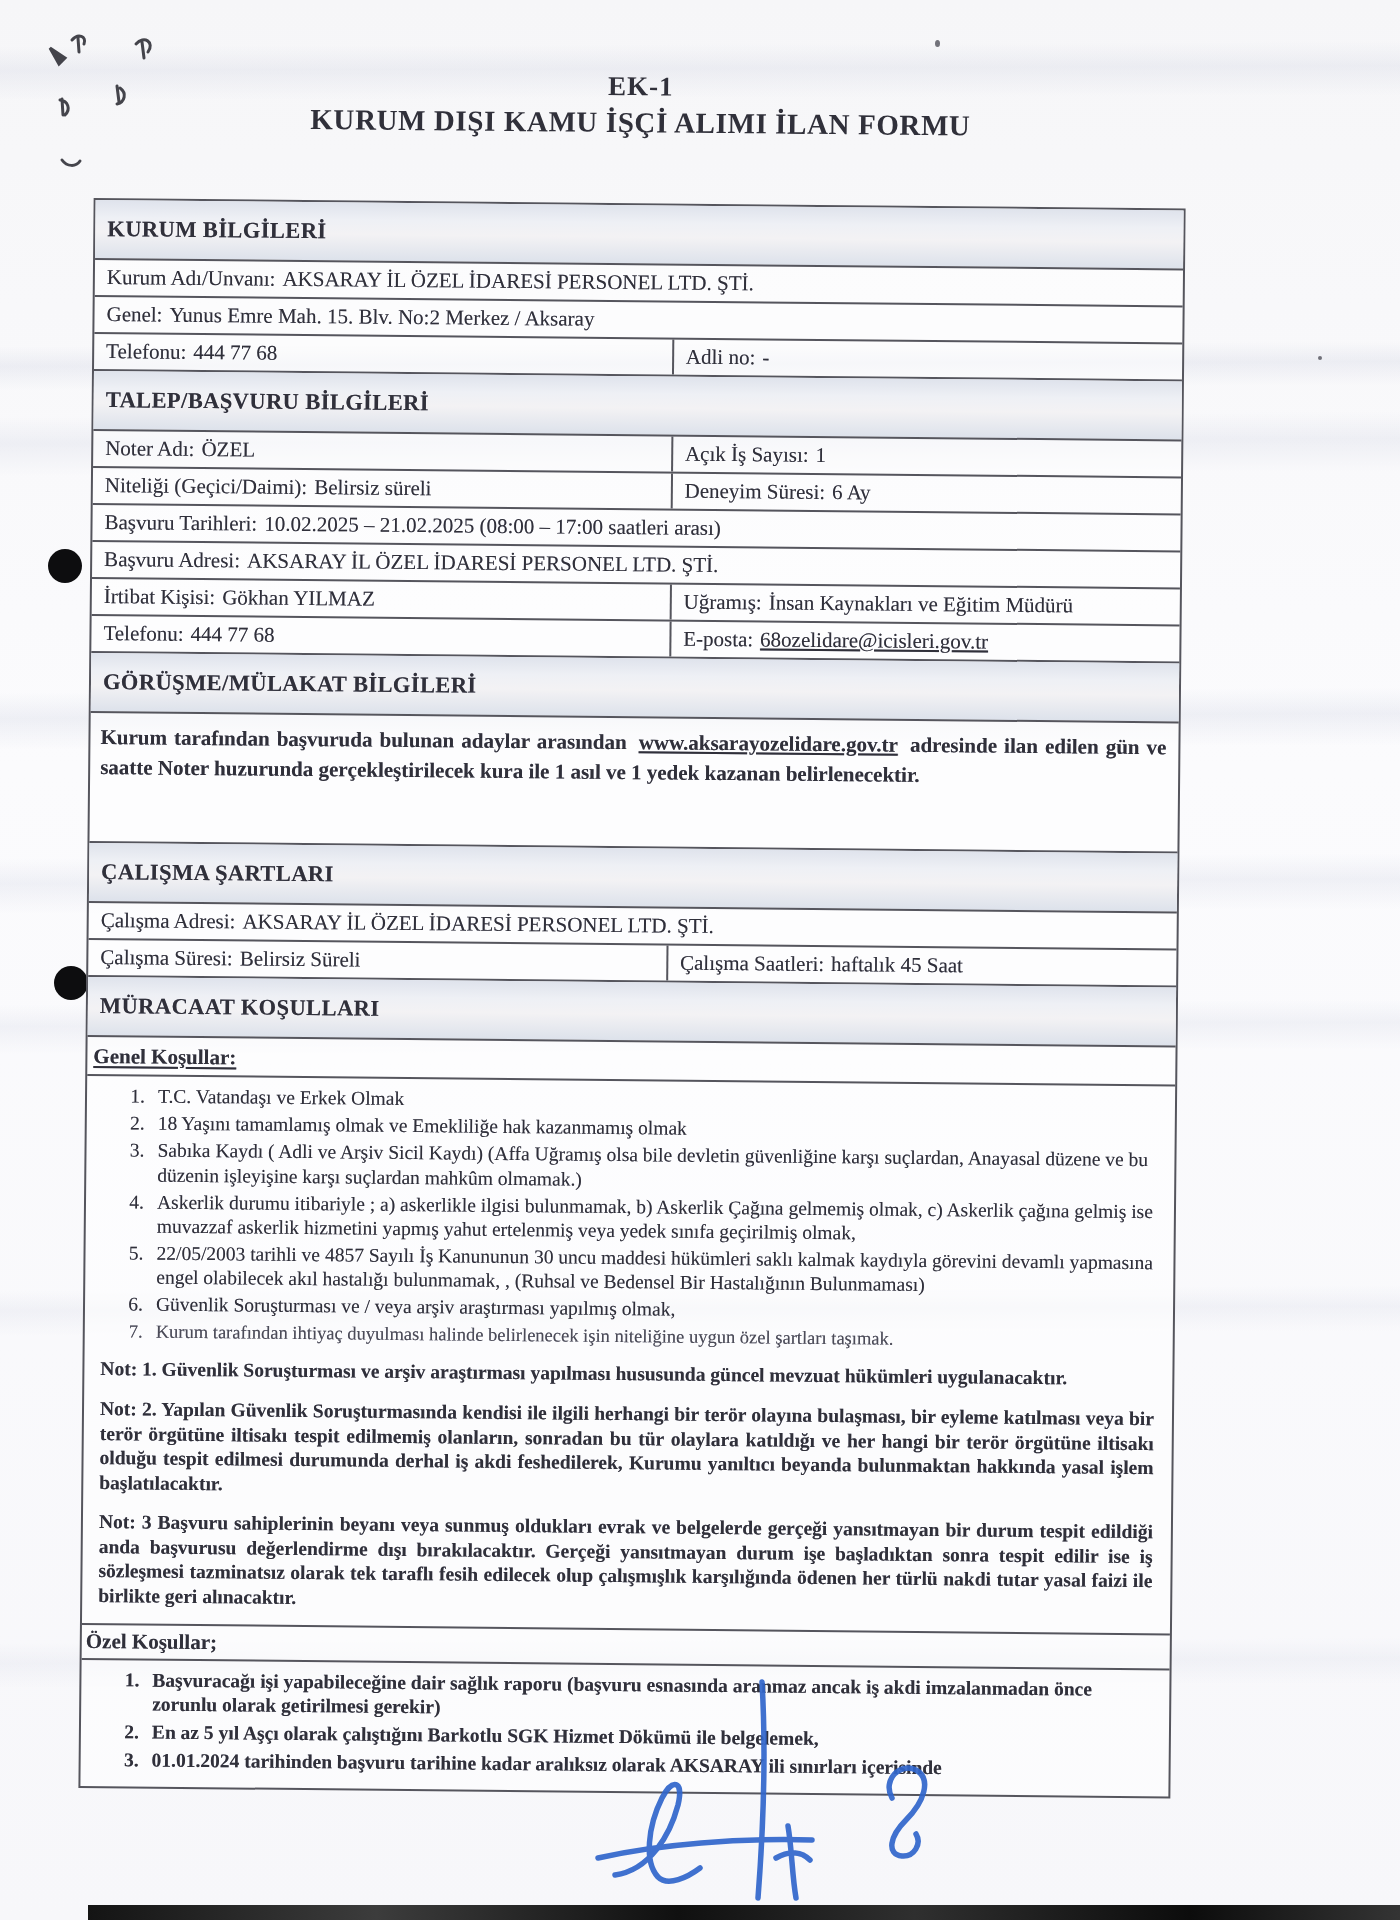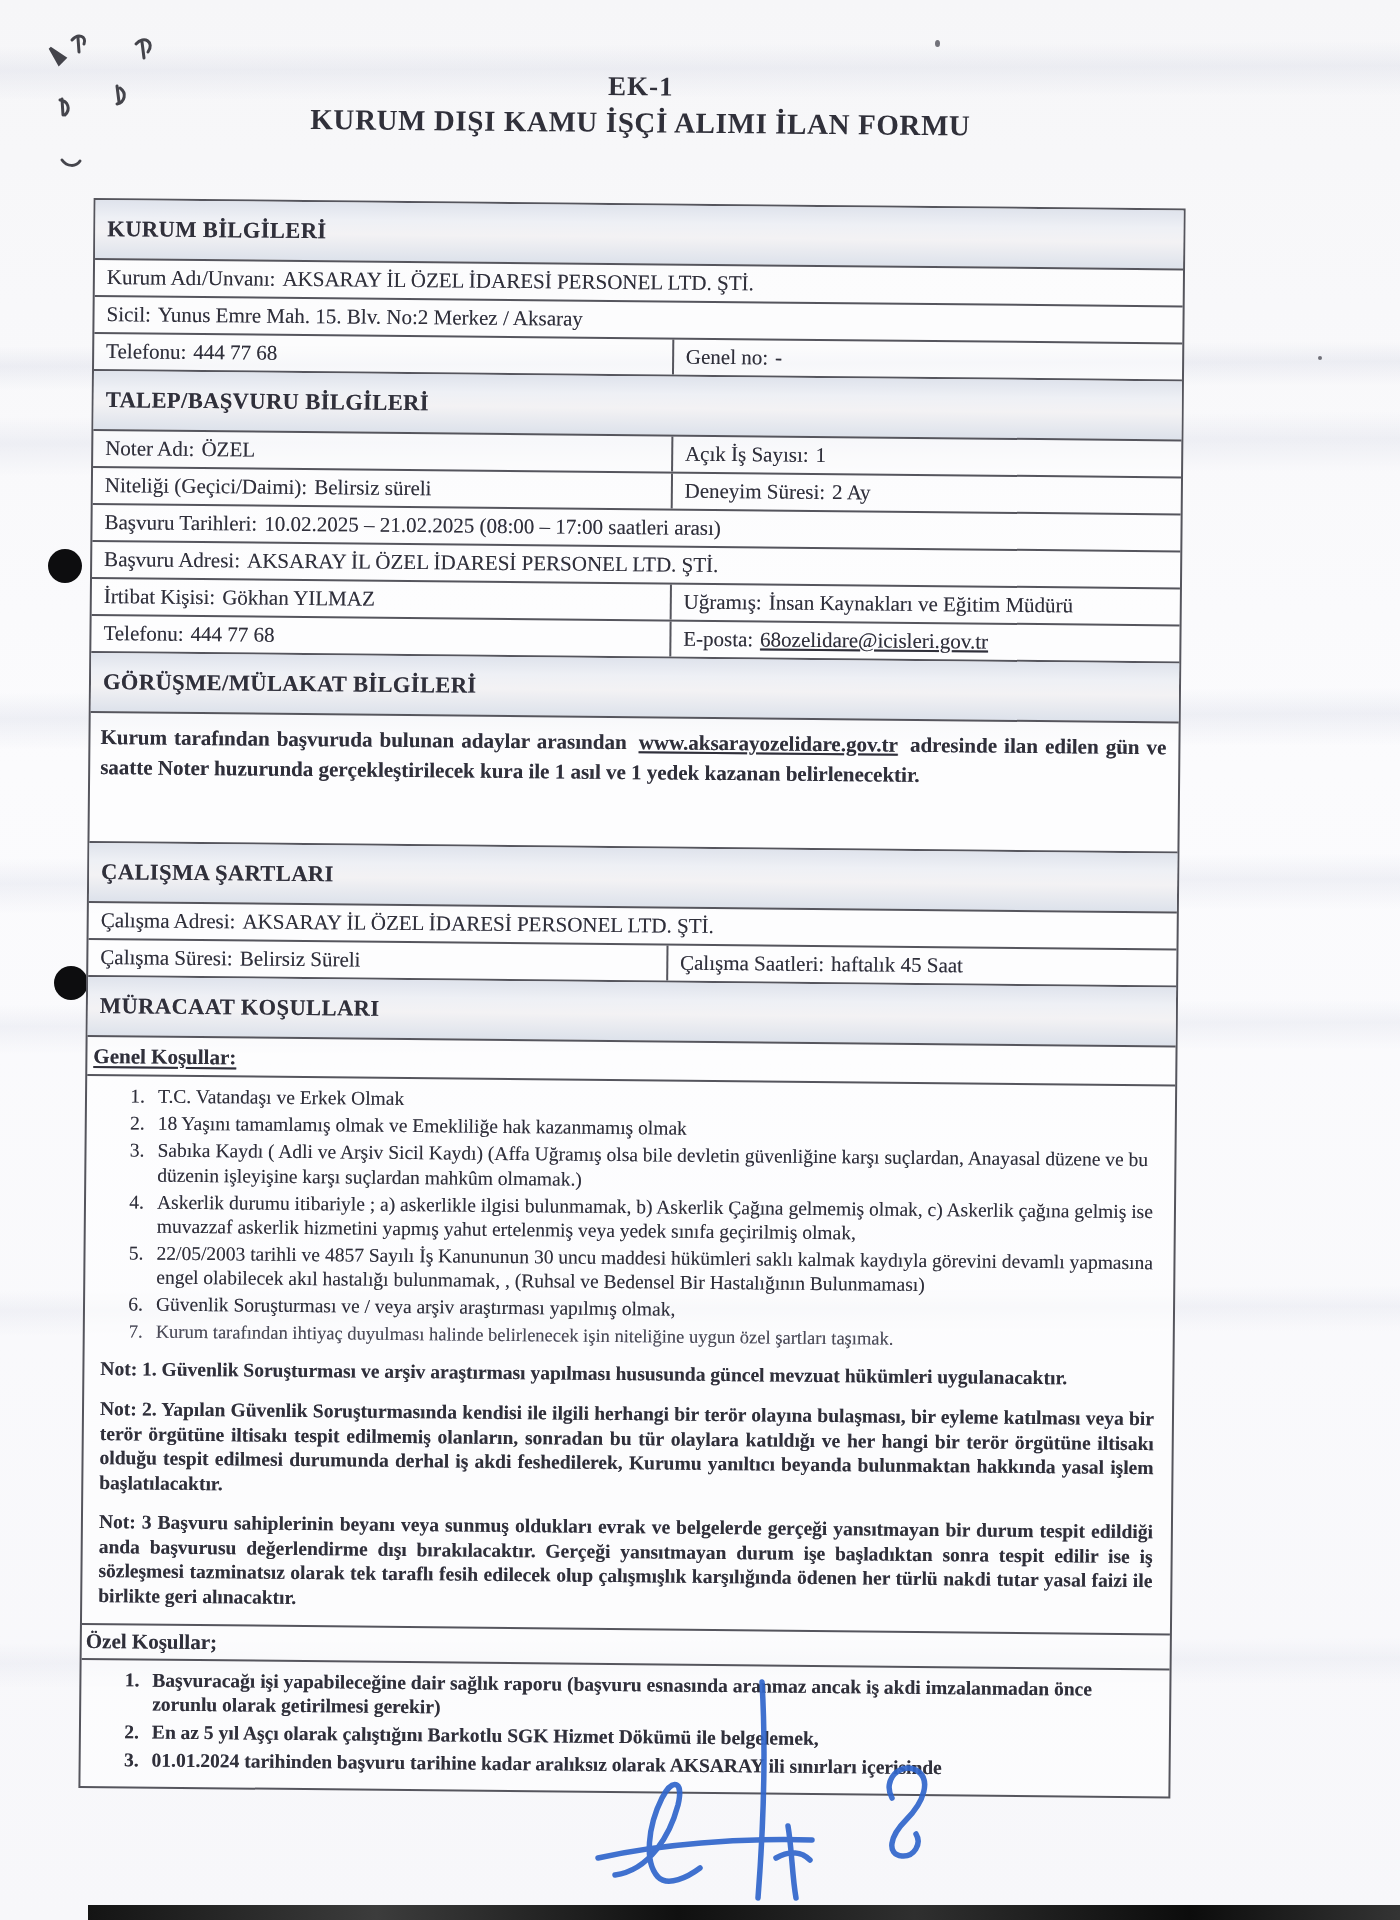--- a/index.html
+++ b/index.html
@@ -128,30 +128,30 @@
     </div>
 
     <div class="form-table">
 
       <div class="sec-h">KURUM BİLGİLERİ</div>
       <div class="row">
         <span class="lbl">Kurum Adı/Unvanı:</span>
         <span class="val">AKSARAY İL ÖZEL İDARESİ PERSONEL LTD. ŞTİ.</span>
       </div>
       <div class="row">
-        <span class="lbl">Sicil:</span>
+        <span class="lbl">Genel:</span>
         <span class="val">Yunus Emre Mah. 15. Blv. No:2 Merkez / Aksaray</span>
       </div>
       <div class="row split">
         <div class="cell-l">
           <span class="lbl">Telefonu:</span>
           <span class="val">444 77 68</span>
         </div>
         <div class="cell-r">
-          <span class="lbl">Genel no:</span>
+          <span class="lbl">Adli no:</span>
           <span class="val">-</span>
         </div>
       </div>
 
       <div class="sec-h">TALEP/BAŞVURU BİLGİLERİ</div>
       <div class="row split">
         <div class="cell-l">
           <span class="lbl">Noter Adı:</span>
           <span class="val">ÖZEL</span>
         </div>
@@ -160,21 +160,21 @@
           <span class="val">1</span>
         </div>
       </div>
       <div class="row split">
         <div class="cell-l">
           <span class="lbl">Niteliği (Geçici/Daimi):</span>
           <span class="val">Belirsiz süreli</span>
         </div>
         <div class="cell-r">
           <span class="lbl">Deneyim Süresi:</span>
-          <span class="val">2 Ay</span>
+          <span class="val">6 Ay</span>
         </div>
       </div>
       <div class="row">
         <span class="lbl">Başvuru Tarihleri:</span>
         <span class="val">10.02.2025 – 21.02.2025 (08:00 – 17:00 saatleri arası)</span>
       </div>
       <div class="row">
         <span class="lbl">Başvuru Adresi:</span>
         <span class="val">AKSARAY İL ÖZEL İDARESİ PERSONEL LTD. ŞTİ.</span>
       </div>

